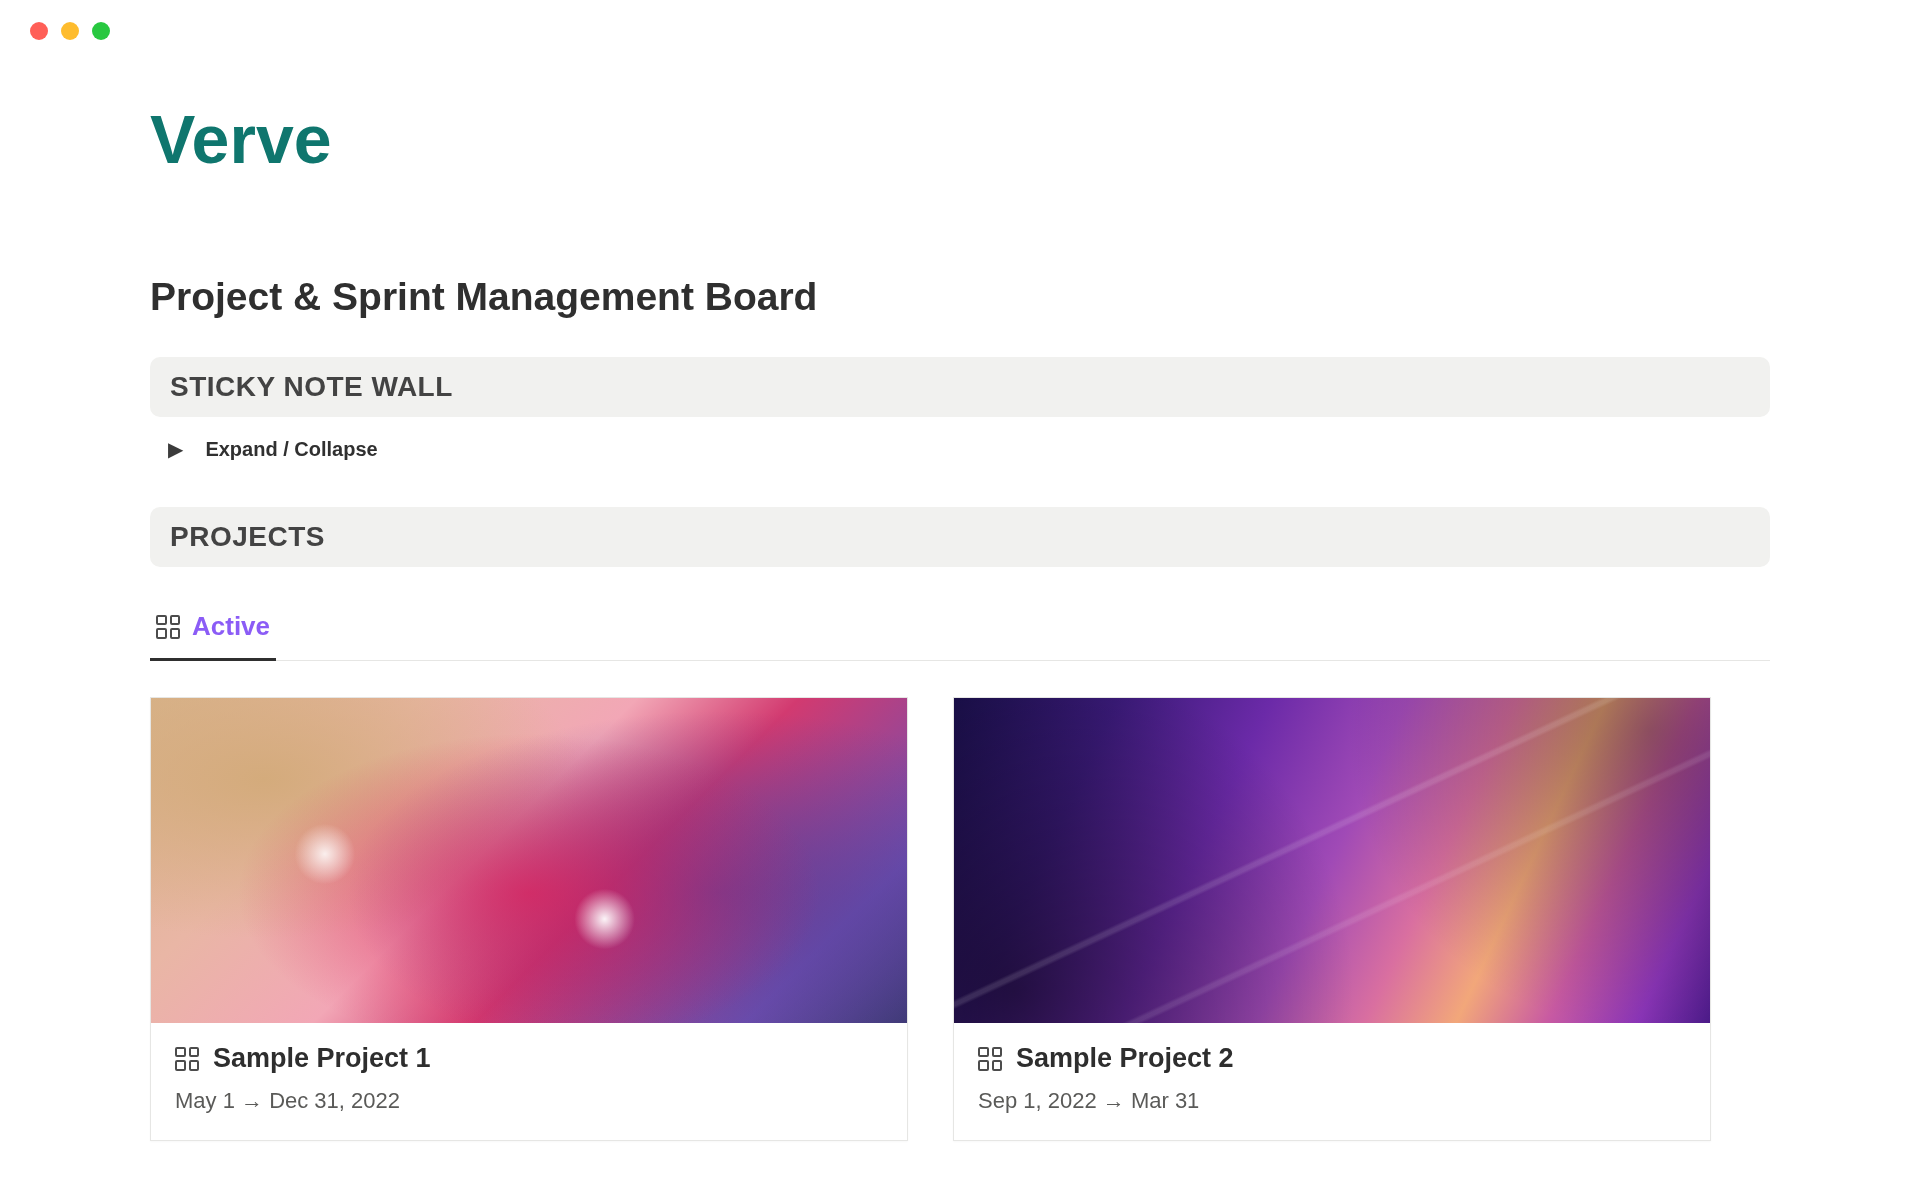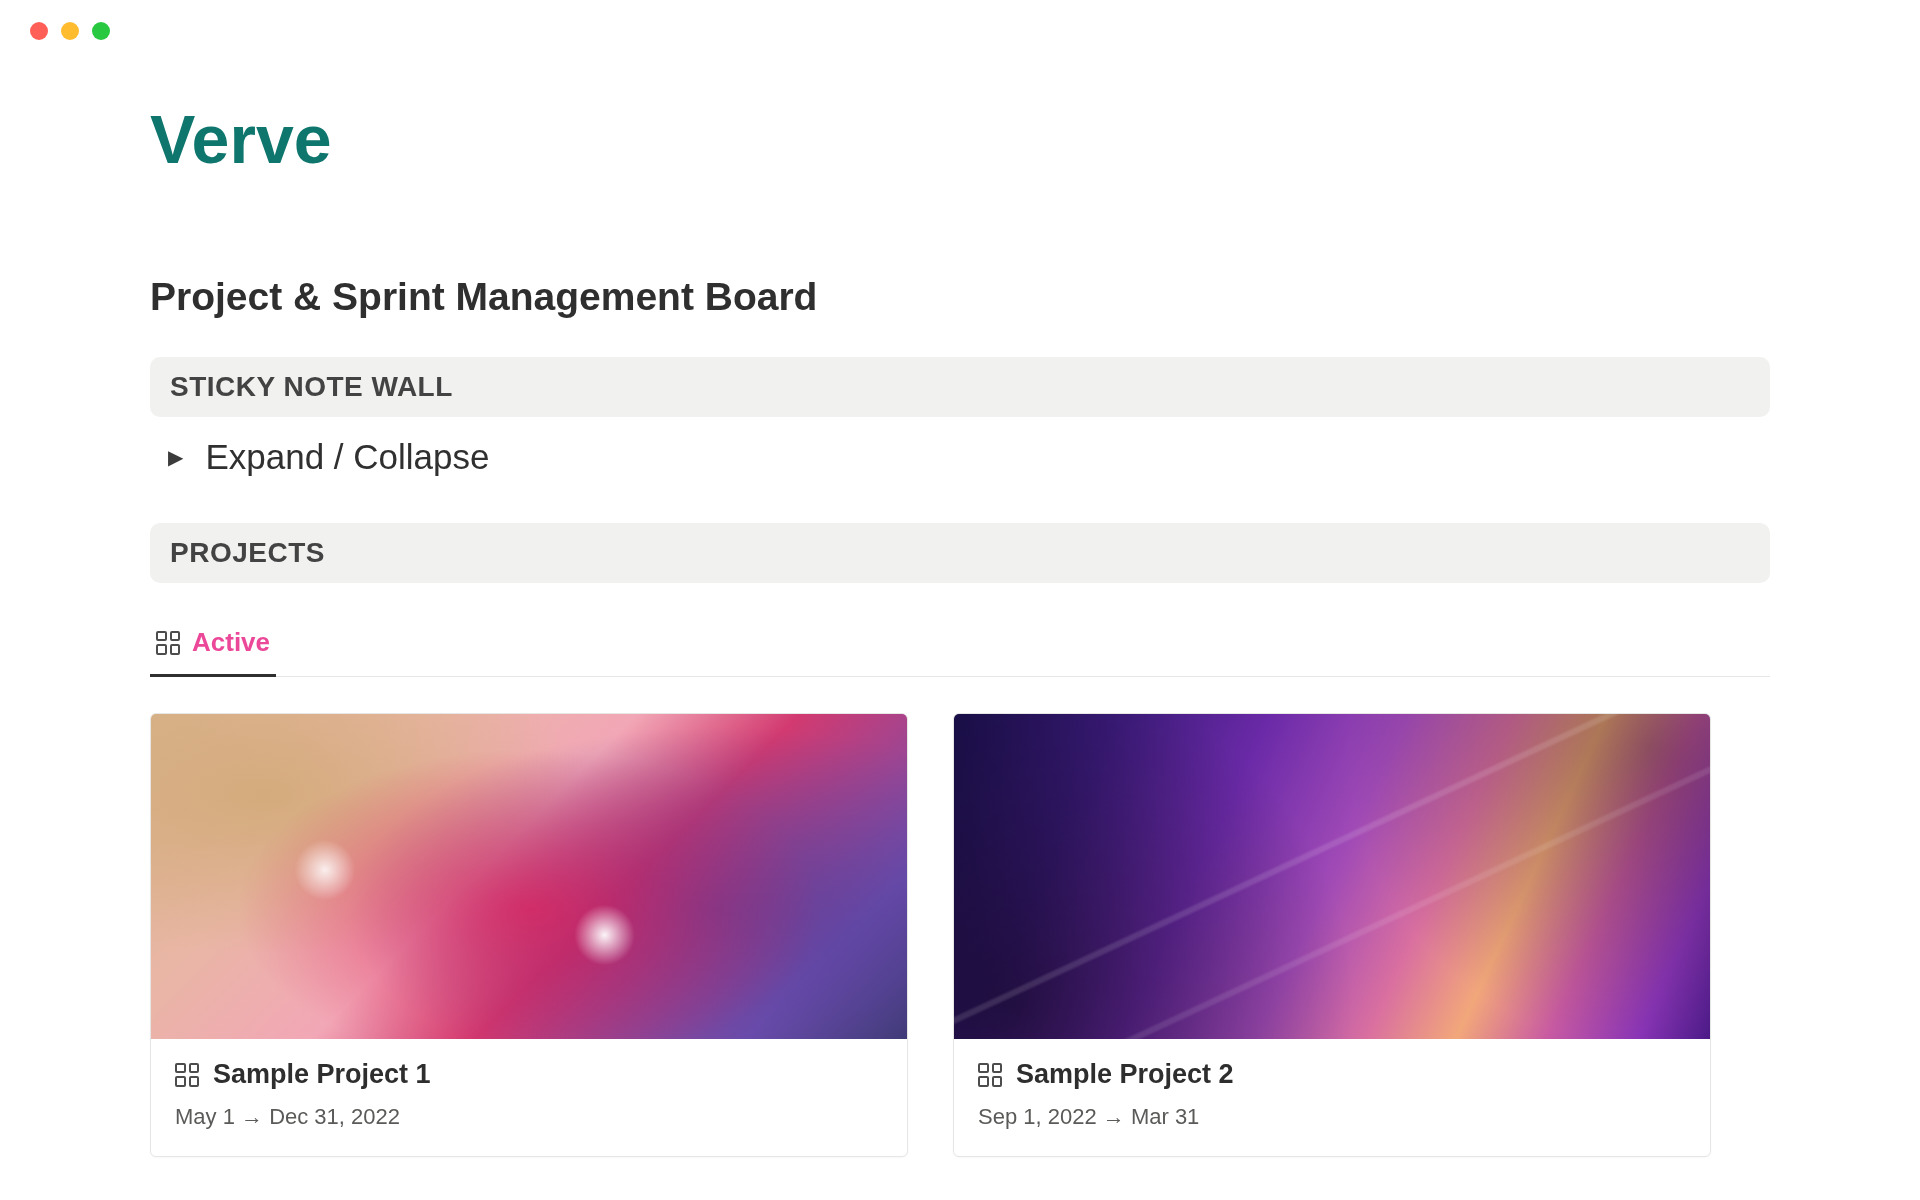--- a/index.html
+++ b/index.html
@@ -8,27 +8,27 @@
 .wc-dot { width:18px; height:18px; border-radius:50%; }
 .wc-red { background:#ff5f57; }
 .wc-yellow { background:#febc2e; }
 .wc-green { background:#28c840; }
 .page { padding:0 150px; }
 .title { font-size:68px; font-weight:700; color:#0f766e; margin-top:60px; }
 .subtitle { font-size:39px; font-weight:600; color:#2f2f2f; margin-top:97px; }
 .section-bar { background:#f1f1ef; padding:14px 20px; font-size:28px; font-weight:700; letter-spacing:0.5px; color:#434343; margin-top:38px; border-radius:10px; }
 .expand-row { display:flex; align-items:center; gap:22px; padding:20px 18px 8px 18px; cursor:pointer; }
 .triangle { font-size:20px; color:#3b3b3b; }
-.expand-label { font-size:35px; font-weight:400; color:#303030; }
+.expand-label { font-size:20px; font-weight:700; color:#303030; }
 .tabbar { margin-top:36px; border-bottom:1px solid #e6e6e4; display:flex; }
-.tab { display:flex; align-items:center; gap:12px; padding:8px 6px 16px 6px; font-size:26px; font-weight:600; color:#ec4899; border-bottom:3px solid #2f2f2f; margin-bottom:-1px; cursor:pointer; }
+.tab { display:flex; align-items:center; gap:12px; padding:8px 6px 16px 6px; font-size:26px; font-weight:600; color:#8b5cf6; border-bottom:3px solid #2f2f2f; margin-bottom:-1px; cursor:pointer; }
 .gallery-icon { display:inline-grid; grid-template-columns:1fr 1fr; grid-template-rows:1fr 1fr; gap:3px; width:24px; height:24px; }
 .gallery-icon span { border:2.1px solid #4c4c4c; border-radius:2px; }
 .cards { display:flex; gap:45px; margin-top:36px; }
-.card { width:758px; border:1px solid #e6e6e4; border-radius:6px; overflow:hidden; background:#fff; box-shadow:0 1px 2px rgba(0,0,0,0.03); cursor:pointer; }
+.card { width:758px; border:1px solid #e6e6e4; border-radius:0; overflow:hidden; background:#fff; box-shadow:0 1px 2px rgba(0,0,0,0.03); cursor:pointer; }
 .card-cover { height:325px; width:100%; }
 .cover-1 { background:
   radial-gradient(circle at 60% 68%, rgba(255,255,255,0.95) 0%, rgba(255,255,255,0) 6%),
   radial-gradient(circle at 23% 48%, rgba(255,255,255,0.85) 0%, rgba(255,255,255,0) 5%),
   radial-gradient(ellipse 55% 70% at 50% 60%, rgba(220,30,90,0.75) 0%, rgba(220,30,90,0) 70%),
   radial-gradient(ellipse 70% 80% at 75% 60%, rgba(80,60,150,0.7) 0%, rgba(80,60,150,0) 70%),
   radial-gradient(ellipse 60% 70% at 15% 25%, rgba(210,170,120,0.9) 0%, rgba(210,170,120,0) 70%),
   linear-gradient(135deg,#d9b48d 0%, #e9b6a5 25%, #f2a7b6 45%, #d23a70 60%, #6f4fb0 85%, #3e3a74 100%);
 }
 .cover-2 { background:

